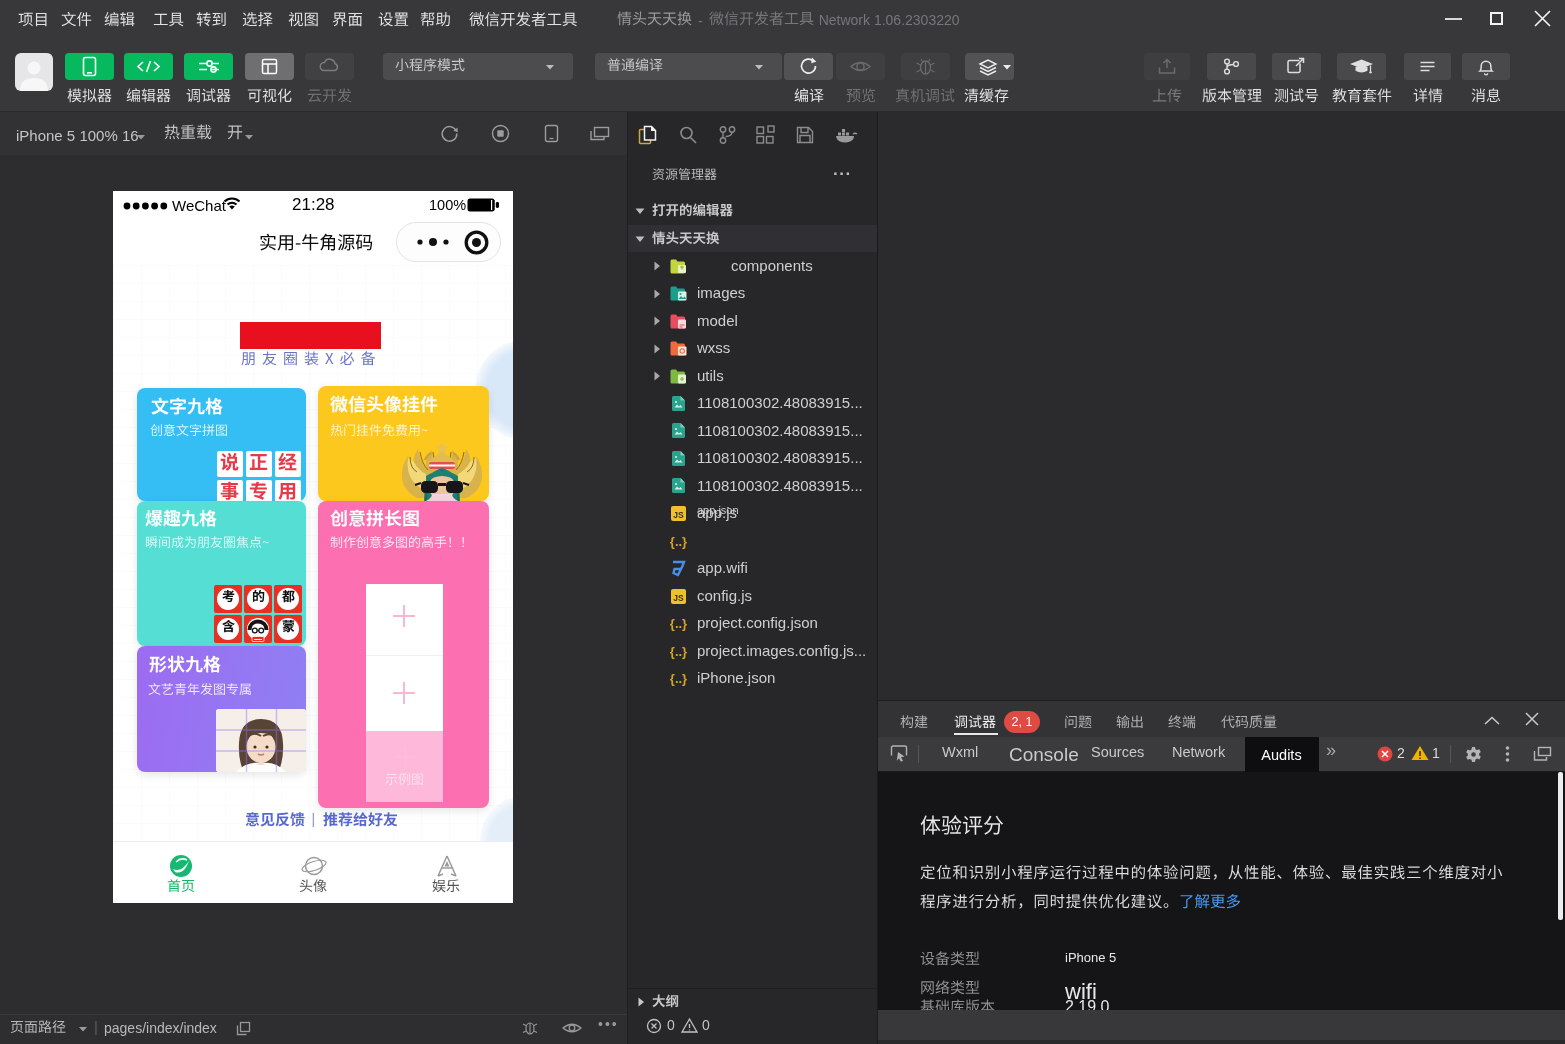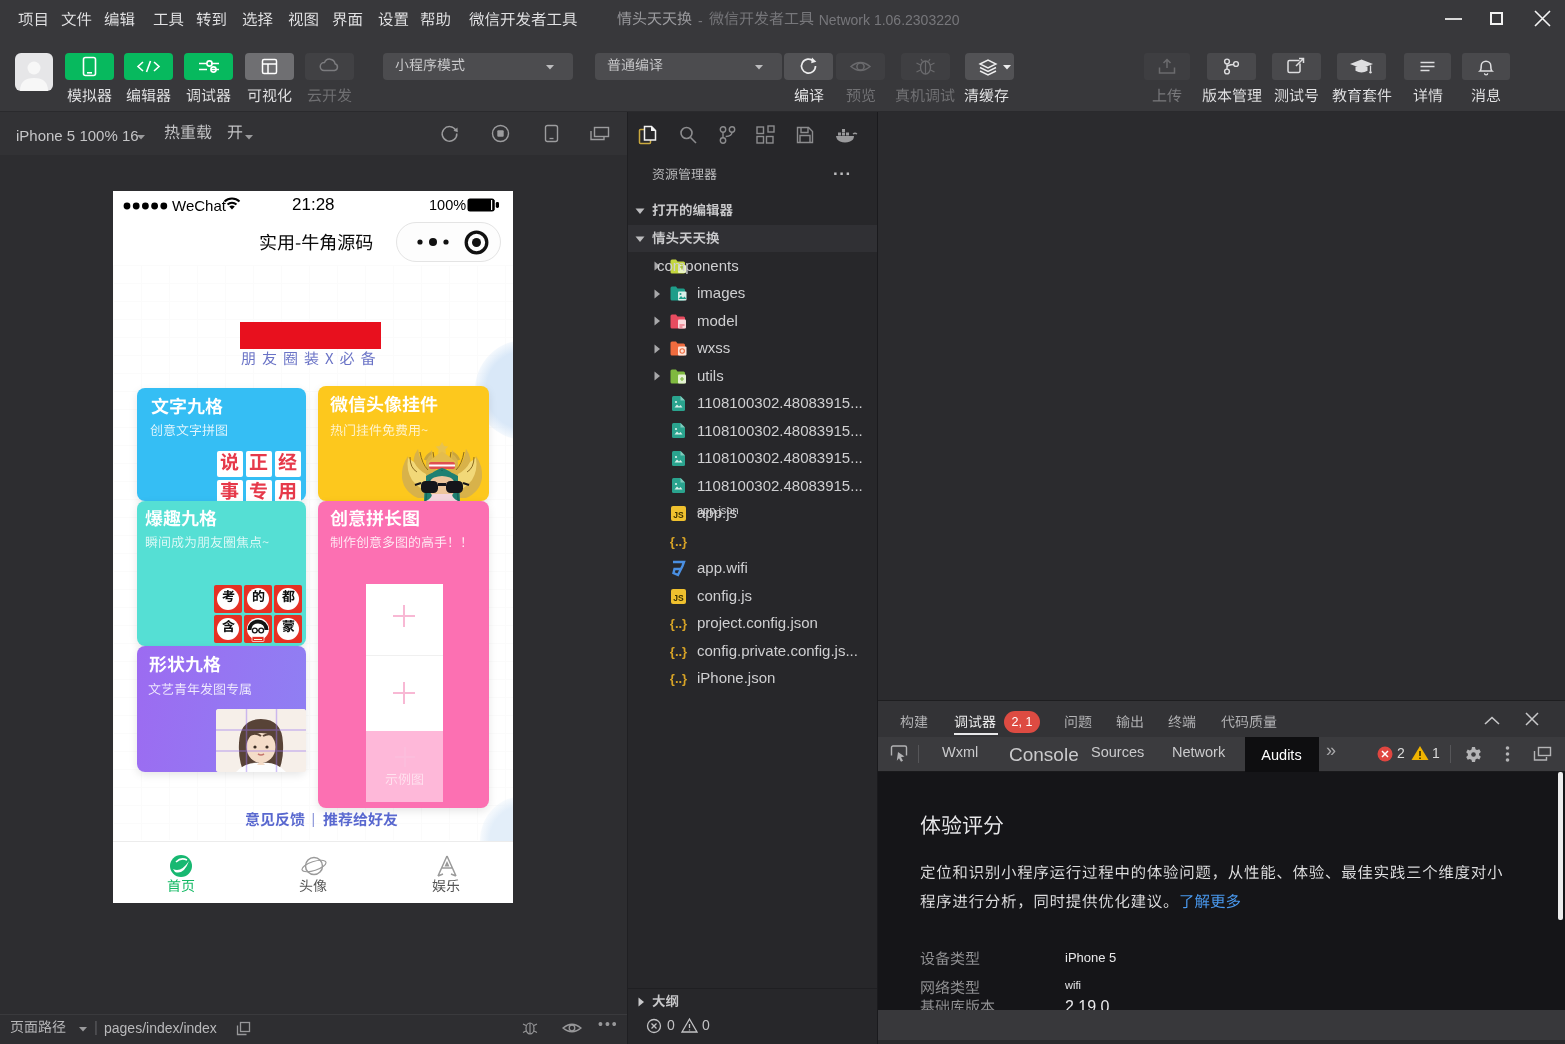--- a/index.html
+++ b/index.html
@@ -1188,21 +1188,21 @@
     </svg>
   </div>
 <svg class="abs" style="left:653px;top:261px" width="8" height="10">
     <path d="M1.5 0.5 L7 5 L1.5 9.5 Z" fill="#a8a8aa"></path>
   </svg>
 <svg class="abs" style="left:670px;top:258.5px" width="17" height="15">
     <path d="M0.5 2 a1.5 1.5 0 0 1 1.5 -1.5 h4 l1.5 2 h6 a1.5 1.5 0 0 1 1.5 1.5 v9 a1.5 1.5 0 0 1 -1.5 1.5 h-11.5 a1.5 1.5 0 0 1 -1.5 -1.5 Z" fill="#c3d63f"></path>
     <rect x="8" y="6" width="8" height="8" rx="1" fill="#e9f3c1"></rect>
     <path d="M10 8 h4 M12 6.5 v4" stroke="#9ab52a" stroke-width="1.2"></path>
   </svg>
-<div class="abs" style="left:657px;top:256.5px;font-size:15px;color:#cfcfd1">components</div>
+<div class="abs" style="left:731px;top:256.5px;font-size:15px;color:#cfcfd1">components</div>
 <svg class="abs" style="left:653px;top:288.5px" width="8" height="10">
     <path d="M1.5 0.5 L7 5 L1.5 9.5 Z" fill="#a8a8aa"></path>
   </svg>
 <svg class="abs" style="left:670px;top:286px" width="17" height="15">
     <path d="M0.5 2 a1.5 1.5 0 0 1 1.5 -1.5 h4 l1.5 2 h6 a1.5 1.5 0 0 1 1.5 1.5 v9 a1.5 1.5 0 0 1 -1.5 1.5 h-11.5 a1.5 1.5 0 0 1 -1.5 -1.5 Z" fill="#1e9e8a"></path>
     <rect x="8" y="5.5" width="8.5" height="9" rx="1" fill="#d9efe9"></rect>
     <circle cx="10.5" cy="8" r="1" fill="#1e9e8a"></circle>
     <path d="M8.5 13 l2.5 -3 2 2 1.5 -1.5 2 2.5 Z" fill="#1e9e8a"></path>
   </svg>
 <div class="abs" style="left:697px;top:284px;font-size:15px;color:#cfcfd1">images</div>
@@ -1279,21 +1279,21 @@
     <text x="8.5" y="12.5" font-family="Liberation Sans" font-size="8.5" font-weight="bold" fill="#3c3000" text-anchor="middle">JS</text>
   </svg>
 <div class="abs" style="left:697px;top:586.5px;font-size:15px;color:#cfcfd1">config.js</div>
 <svg class="abs" style="left:670px;top:615px" width="17" height="17">
     <text x="8.5" y="13" font-family="Liberation Sans" font-size="13" font-weight="bold" fill="#d8a426" text-anchor="middle">{..}</text>
   </svg>
 <div class="abs" style="left:697px;top:614px;font-size:15px;color:#cfcfd1">project.config.json</div>
 <svg class="abs" style="left:670px;top:642.5px" width="17" height="17">
     <text x="8.5" y="13" font-family="Liberation Sans" font-size="13" font-weight="bold" fill="#d8a426" text-anchor="middle">{..}</text>
   </svg>
-<div class="abs" style="left:697px;top:641.5px;font-size:15px;color:#cfcfd1">config.private.config.js...</div>
+<div class="abs" style="left:697px;top:641.5px;font-size:15px;color:#cfcfd1">project.images.config.js...</div>
 <svg class="abs" style="left:670px;top:670px" width="17" height="17">
     <text x="8.5" y="13" font-family="Liberation Sans" font-size="13" font-weight="bold" fill="#d8a426" text-anchor="middle">{..}</text>
   </svg>
 <div class="abs" style="left:697px;top:669px;font-size:15px;color:#cfcfd1">iPhone.json</div>
 <div class="abs" style="left:628px;top:988px;width:249px;height:1px;background:#1f1f22"></div>
 <svg class="abs" style="left:637px;top:997px" width="8" height="10">
     <path d="M1.5 0.5 L7 5 L1.5 9.5 Z" fill="#c8c8ca"></path>
   </svg>
 <div class="abs" style="left:652px;top:994px;">
     <svg width="27" height="17" style="display:block">
@@ -1506,21 +1506,21 @@
 <div class="abs" style="left:920px;top:979.5px;">
     <svg width="60" height="19" style="display:block">
       <g fill="#909092" transform="translate(0,13) scale(0.0150,-0.0150)">
         <use href="#R7F51" x="0"></use>
         <use href="#R7EDC" x="1000"></use>
         <use href="#R7C7B" x="2000"></use>
         <use href="#R578B" x="3000"></use>
       </g>
     </svg>
   </div>
-<div class="abs" style="left:1065px;top:978.5px;font-size:11px;color:#e8e8ea">wifi</div>
+<div class="abs" style="left:1065px;top:978.5px;font-size:22px;color:#e8e8ea">wifi</div>
 <div class="abs" style="left:920px;top:999px;">
     <svg width="75" height="19" style="display:block">
       <g fill="#909092" transform="translate(0,13) scale(0.0150,-0.0150)">
         <use href="#R57FA" x="0"></use>
         <use href="#R7840" x="1000"></use>
         <use href="#R5E93" x="2000"></use>
         <use href="#R7248" x="3000"></use>
         <use href="#R672C" x="4000"></use>
       </g>
     </svg>

